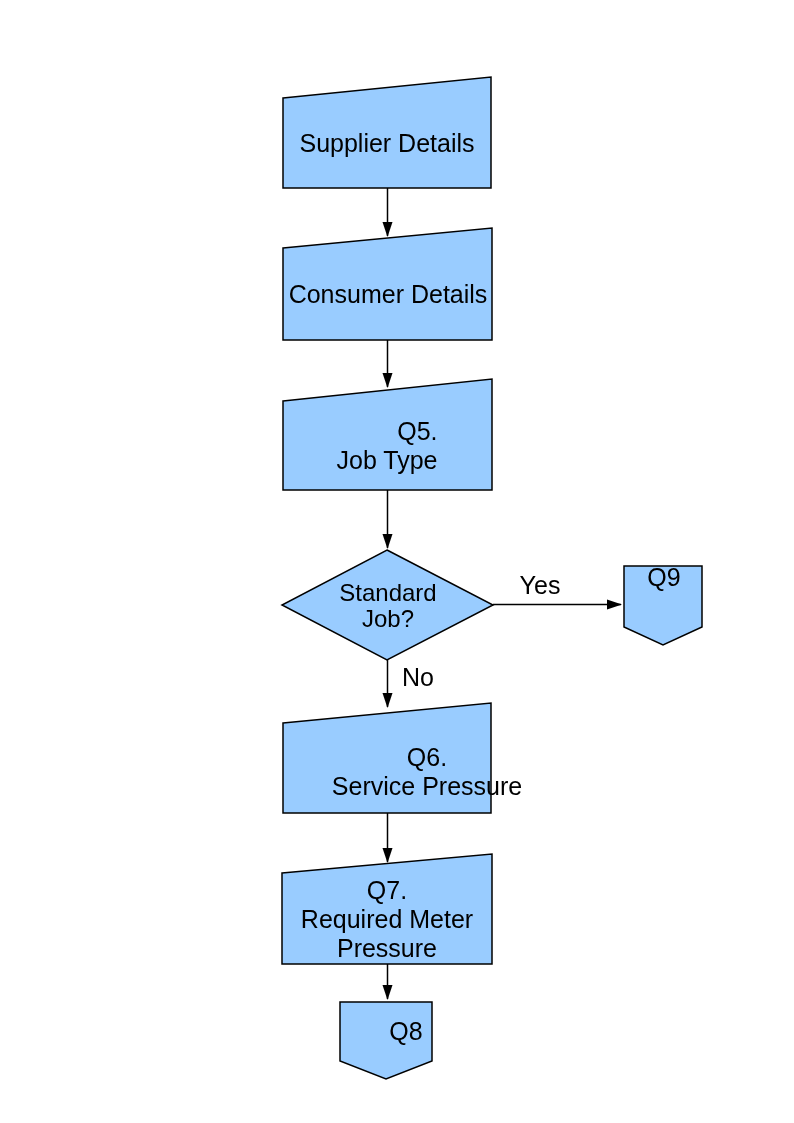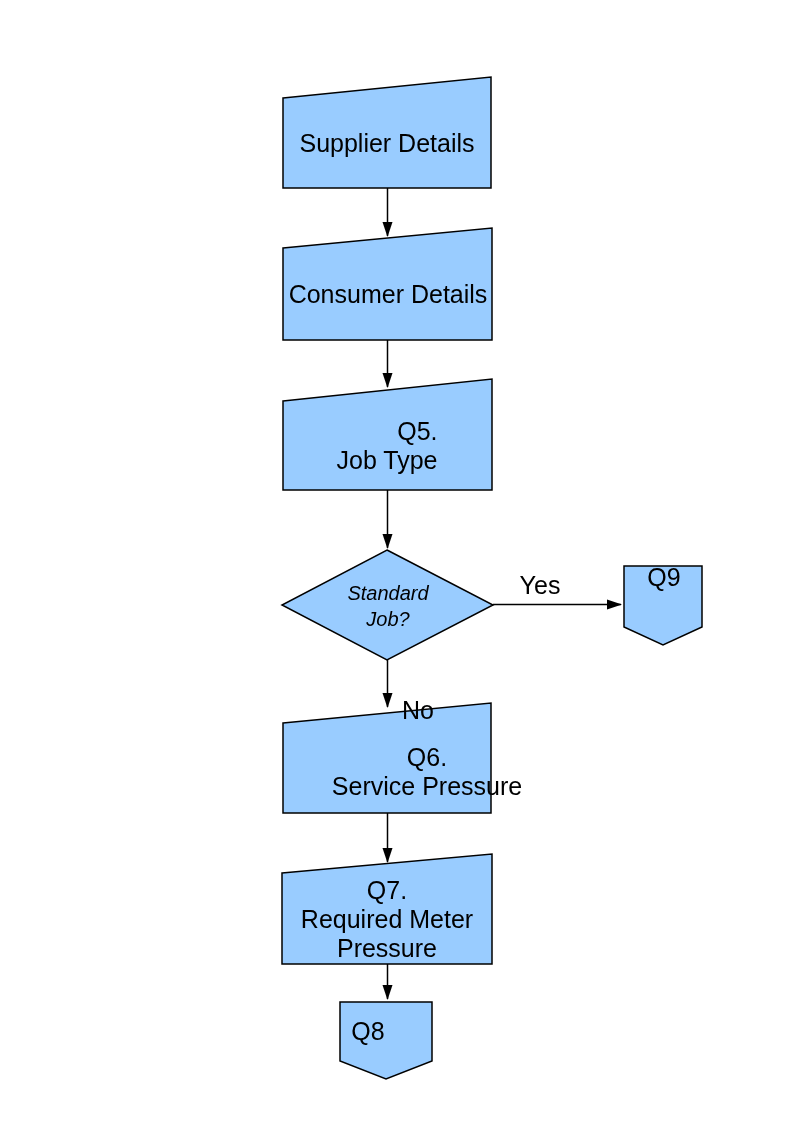--- a/index.html
+++ b/index.html
@@ -11,21 +11,21 @@
   .lbl{
     position:absolute;
     transform:translate(-50%,-50%);
     text-align:center;
     white-space:pre-line;
     color:#000000;
     font-size:25px;
     line-height:29px;
     pointer-events:none;
   }
-  .lbl.small{font-size:20px;line-height:26px;font-style:italic;}
+  .lbl.small{font-size:24px;line-height:26px;}
 </style>
 </head>
 <body>
 
 <div class="page">
 
   <svg class="flow-svg" viewBox="0 0 794 1123" xmlns="http://www.w3.org/2000/svg">
     <defs>
       <marker id="arrow" markerUnits="userSpaceOnUse" markerWidth="18" markerHeight="14" refX="15" refY="6" orient="auto">
         <path d="M1,1 L16,6 L1,11 Z" fill="#000000"></path>
@@ -55,18 +55,18 @@
   <div class="lbl" style="left:387px;top:446px;text-align:right;">Q5.
 Job Type</div>
   <div class="lbl small" style="left:388px;top:606px;">Standard
 Job?</div>
   <div class="lbl" style="left:664px;top:566px;margin-top:11px;">Q9</div>
   <div class="lbl" style="left:387px;top:772px;margin-left:40px;">Q6.
 Service Pressure</div>
   <div class="lbl" style="left:387px;top:919px;">Q7.
 Required Meter
 Pressure</div>
-  <div class="lbl" style="left:368px;top:1031px;">Q8</div>
+  <div class="lbl" style="left:406px;top:1031px;">Q8</div>
 
   <div class="lbl" style="left:540px;top:585px;text-align:center;">Yes</div>
-  <div class="lbl" style="left:418px;top:710px;">No</div>
+  <div class="lbl" style="left:418px;top:677px;">No</div>
 
 </div>
 
 </body></html>

